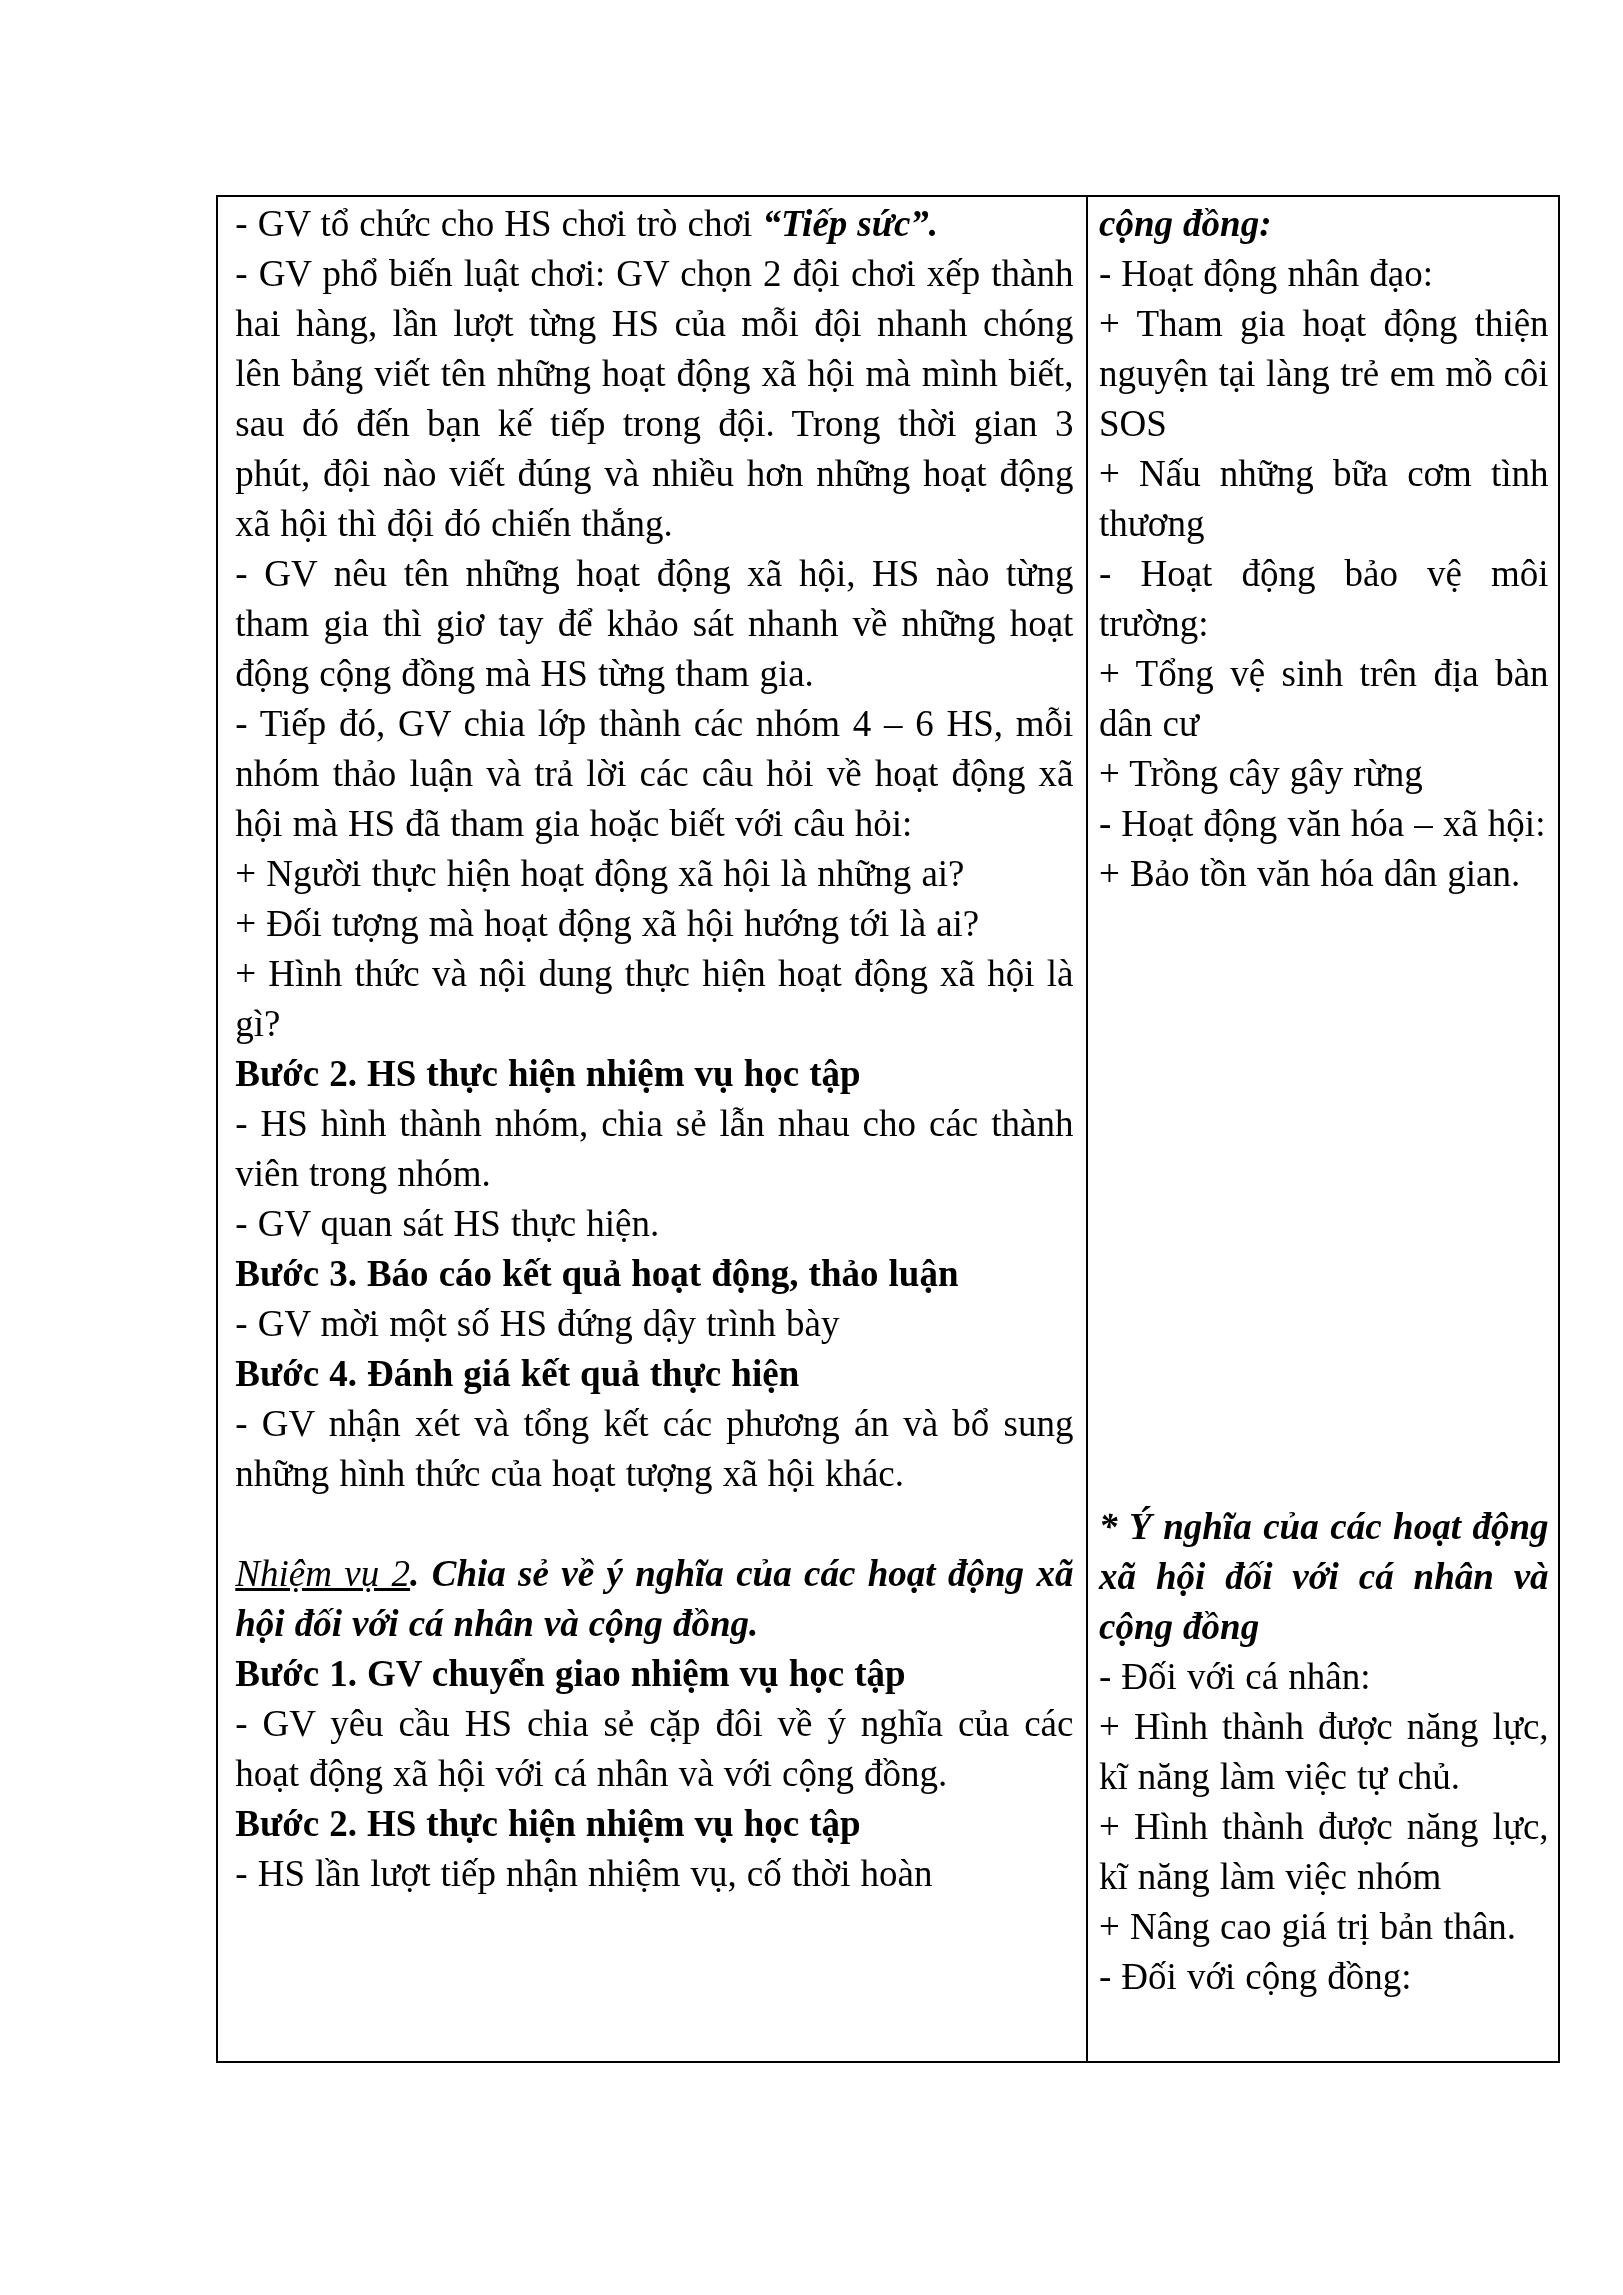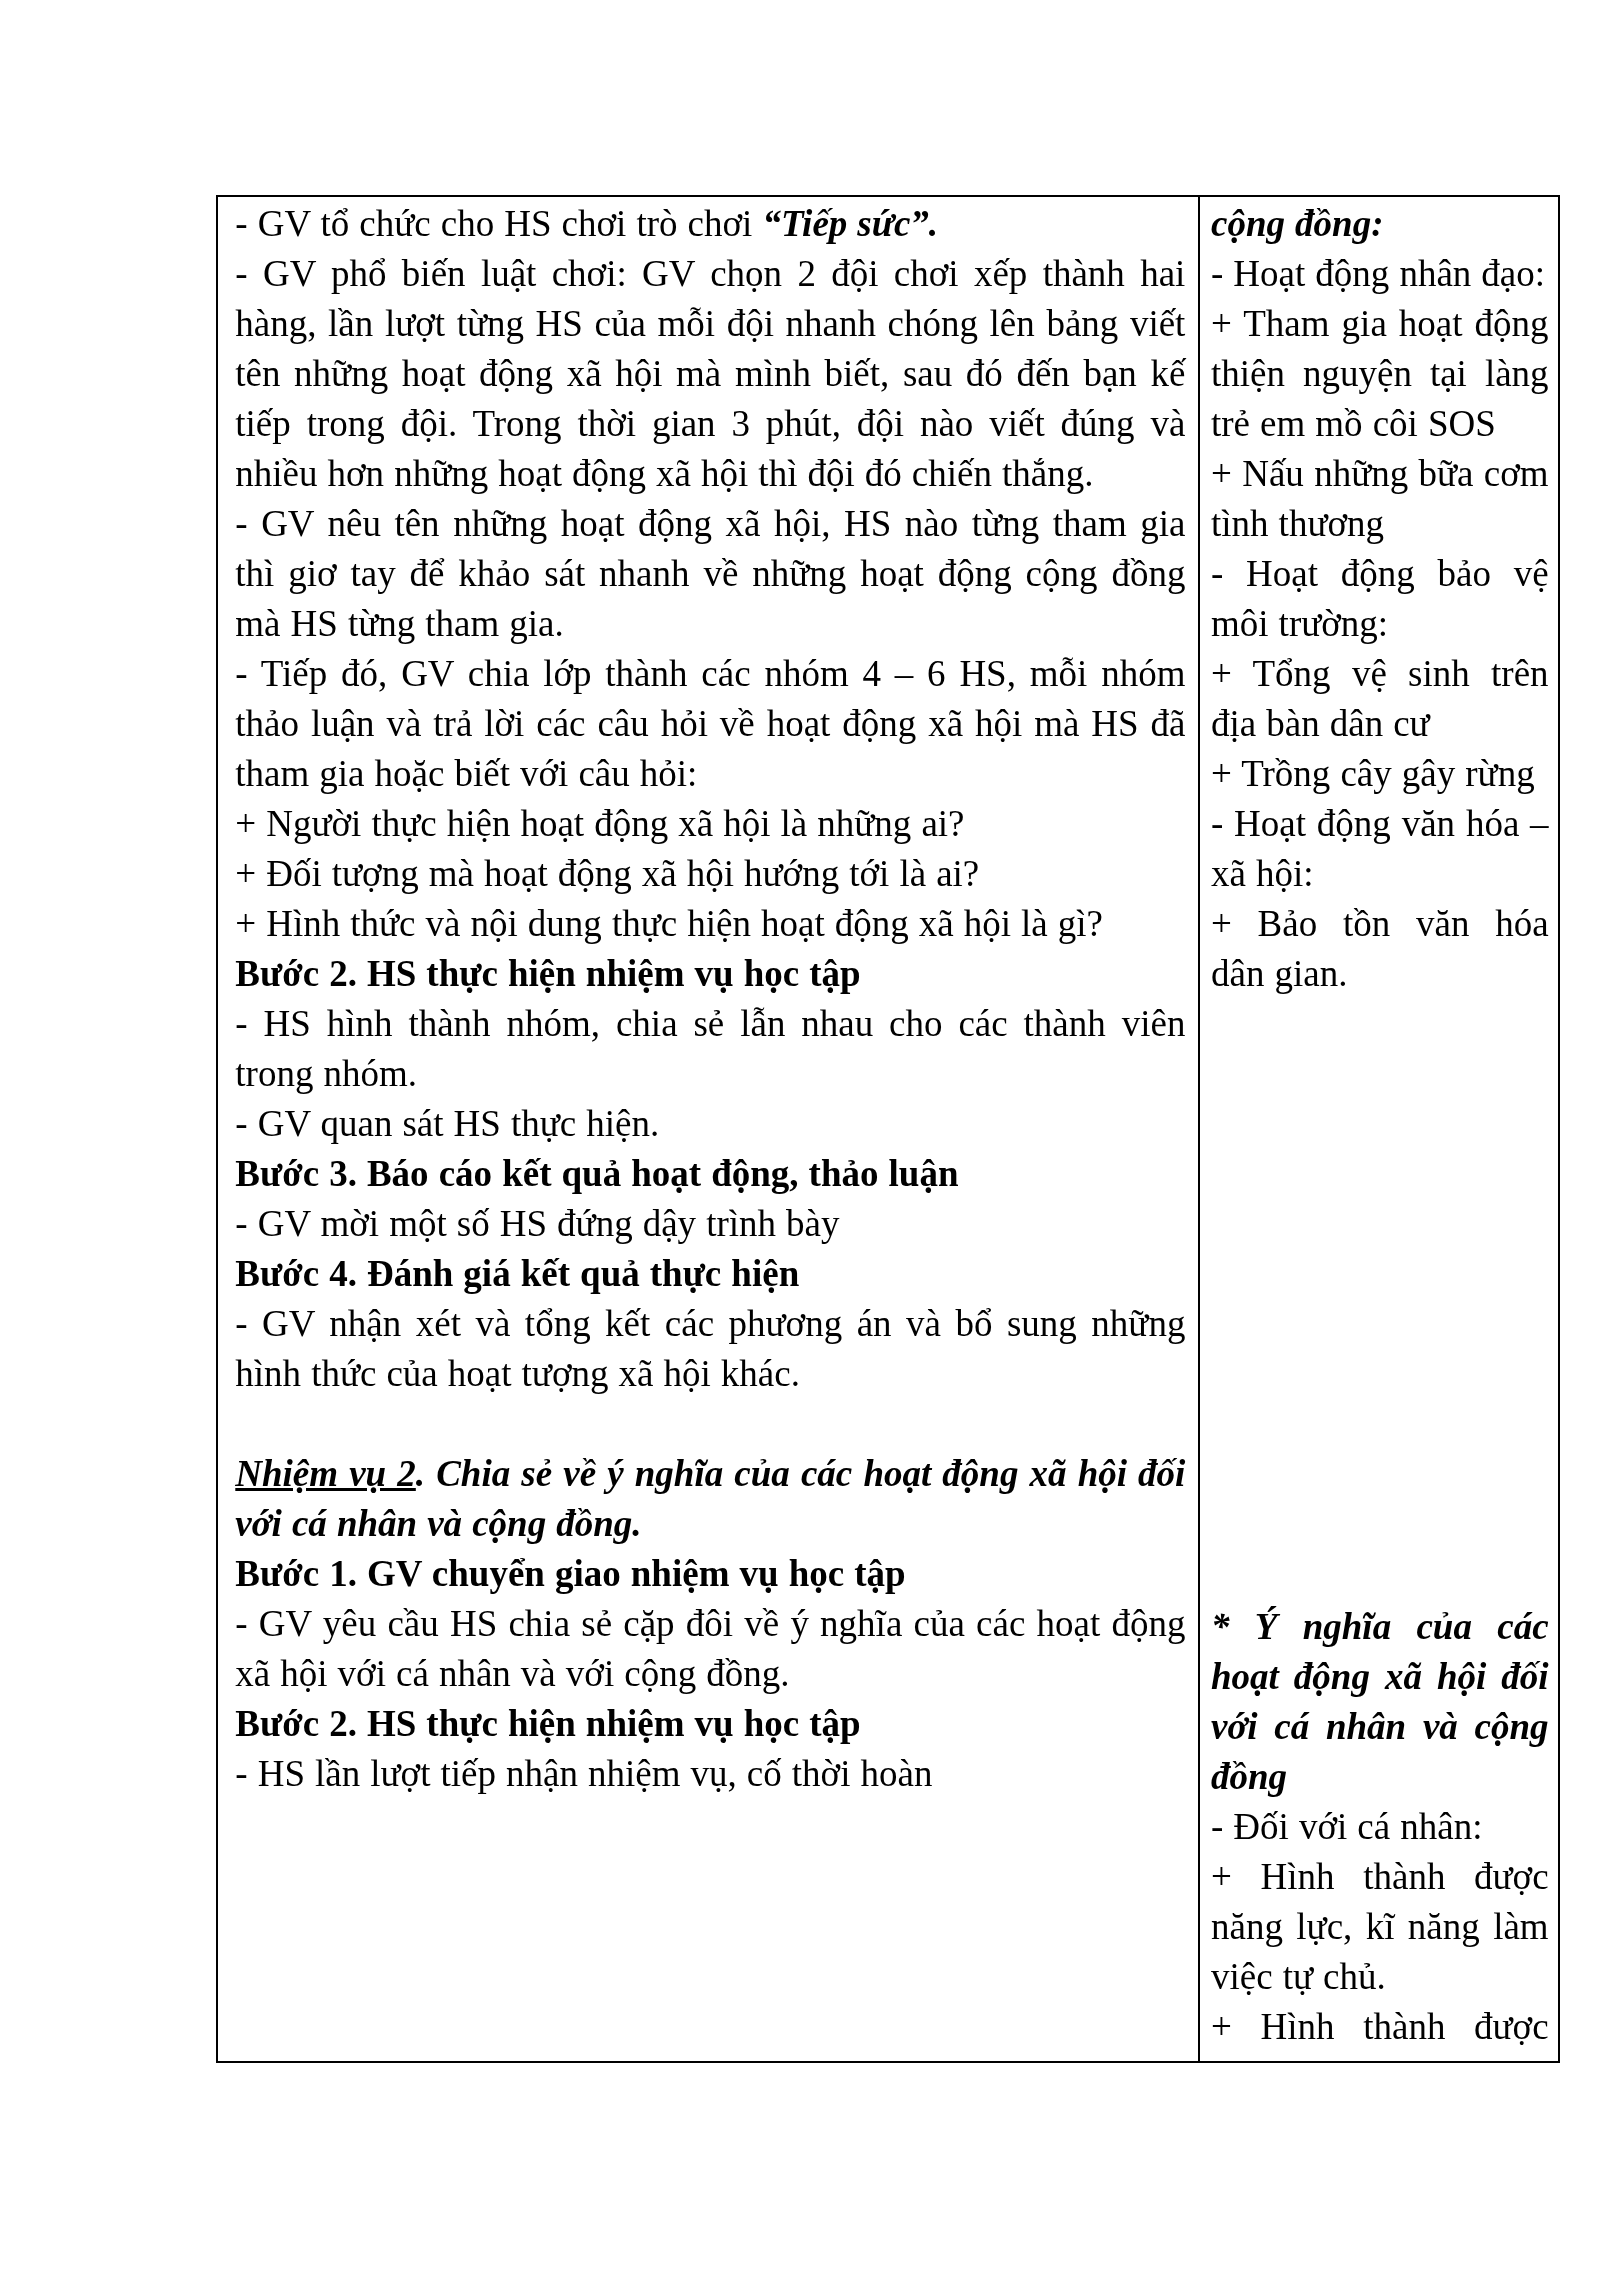--- a/index.html
+++ b/index.html
@@ -28,38 +28,38 @@
     overflow: hidden;
   }
   .col {
     box-sizing: border-box;
     font-size: 37px;
     line-height: 50px;
     text-align: justify;
     word-spacing: 0.8px;
   }
   .col-left {
-    width: 982px;
+    width: 870px;
     border-right: 2.4px solid #000000;
     padding: 1.6px 12.6px 0 17.3px;
   }
   .col-right {
     flex: 1;
     padding: 1.6px 9.4px 0 11px;
   }
   p.para {
     margin: 0;
     padding: 0;
     min-height: 50px;
   }
   .s-n  { font-style: normal; font-weight: normal; }
   .s-i  { }
   .s-b  { font-weight: bold; }
   .s-bi { font-weight: bold; font-style: italic; }
-  .s-biu{ font-weight: bold; font-style: italic; text-decoration: underline; }
+  .s-biu{ font-weight: normal; font-style: italic; text-decoration: underline; }
   .spacer { width: 100%; }
 </style>
 </head>
 <body>
 
 <div class="doc-table">
   <div class="col col-left">
       <p class="para"><span class="s-n">- GV tổ chức cho HS chơi trò chơi </span><span class="s-bi">“Tiếp sức”.</span></p>
       <p class="para"><span class="s-n">- GV phổ biến luật chơi: </span><span class="s-i">GV chọn 2 đội chơi xếp thành hai hàng, lần lượt từng HS của mỗi đội nhanh chóng lên bảng viết tên những hoạt động xã hội mà mình biết, sau đó đến bạn kế tiếp trong đội. Trong thời gian 3 phút, đội nào viết đúng và nhiều hơn những hoạt động xã hội thì đội đó chiến thắng.</span></p>
       <p class="para"><span class="s-n">- GV nêu tên những hoạt động xã hội, HS nào từng tham gia thì giơ tay để khảo sát nhanh về những hoạt động cộng đồng mà HS từng tham gia.</span></p>

